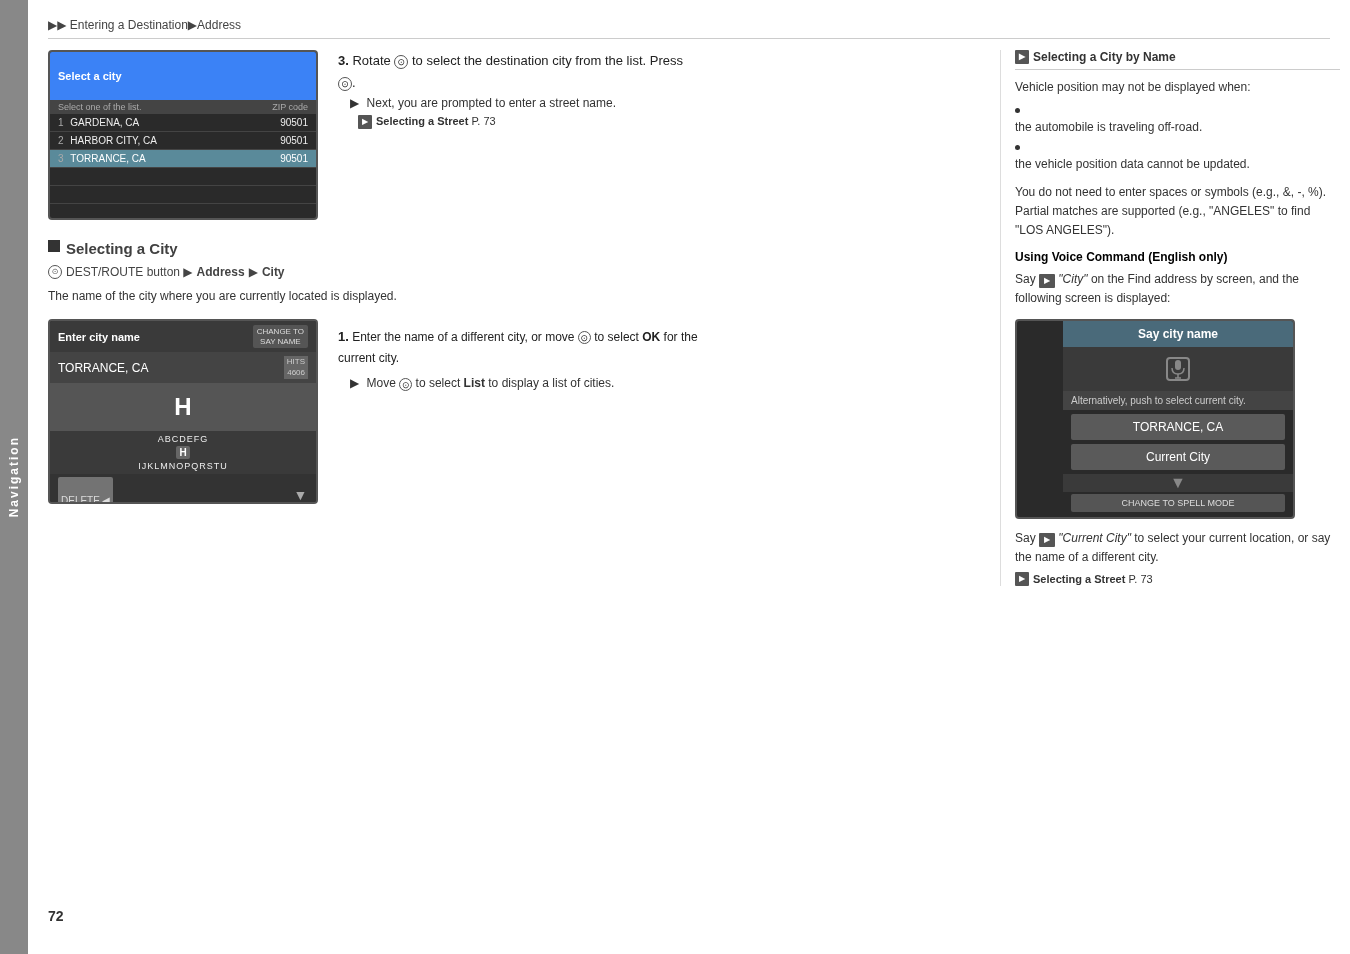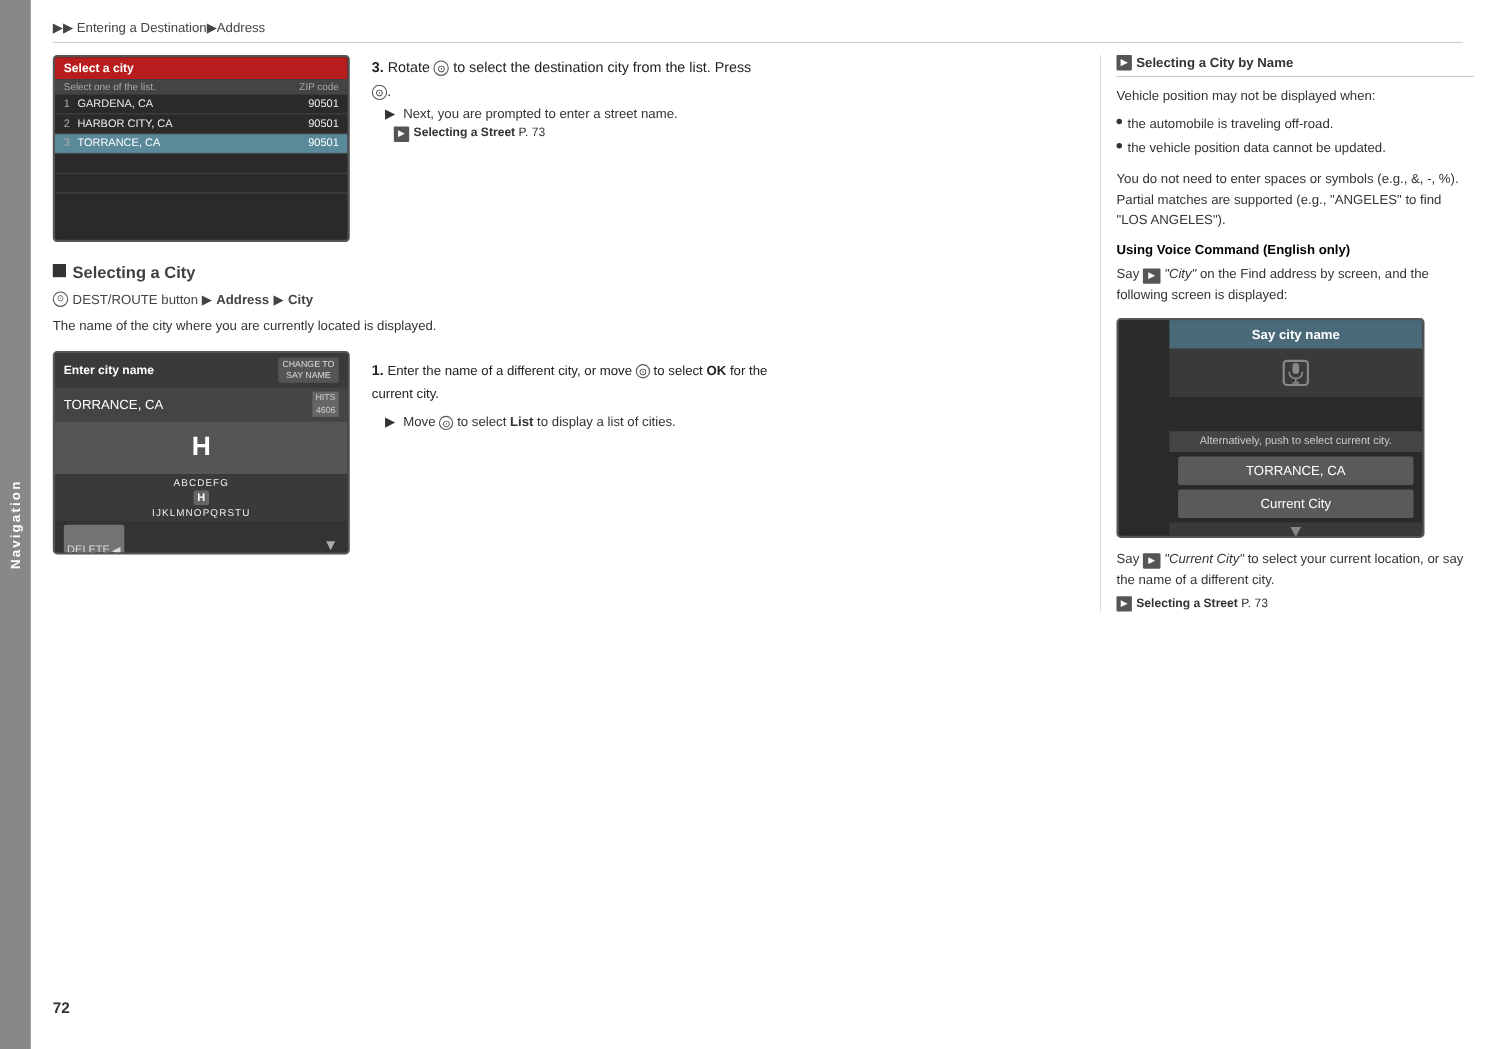--- a/index.html
+++ b/index.html
@@ -78,24 +78,24 @@
     .screen-box {
       background: #2a2a2a;
       border: 2px solid #555;
       border-radius: 4px;
       width: 270px;
       height: 170px;
       margin-bottom: 20px;
       overflow: hidden;
     }
     .screen-header-row {
-      background: #b91c1c;
+      background: #3b82f6;
       color: #fff;
       font-size: 11px;
-      padding: 4px 8px;
+      padding: 18px 8px;
       font-weight: bold;
     }
     .screen-sub-header {
       display: flex;
       background: #444;
       color: #aaa;
       font-size: 9px;
       padding: 2px 8px;
       justify-content: space-between;
     }
@@ -311,20 +311,21 @@
       font-size: 12px;
       color: #333;
       line-height: 1.6;
       margin-bottom: 10px;
     }
     .bullet-item {
       display: flex;
       align-items: flex-start;
       margin-bottom: 3px;
       gap: 5px;
+      flex-direction: column;
     }
     .bullet-dot {
       width: 5px;
       height: 5px;
       background: #333;
       border-radius: 50%;
       margin-top: 5px;
       flex-shrink: 0;
     }
 
@@ -372,24 +373,22 @@
       height: 24px;
       border: 2px solid #888;
       border-radius: 4px;
       display: flex;
       align-items: center;
       justify-content: center;
     }
     .sc-alt-text {
       font-size: 10px;
       color: #ccc;
-      text-align: center;
       padding: 4px 8px;
       background: #444;
-      margin-top: 31px;
     }
     .sc-city-btn {
       background: #5a5a5a;
       color: #fff;
       font-size: 12px;
       text-align: center;
       padding: 6px;
       margin: 4px 8px;
       border-radius: 2px;
     }

